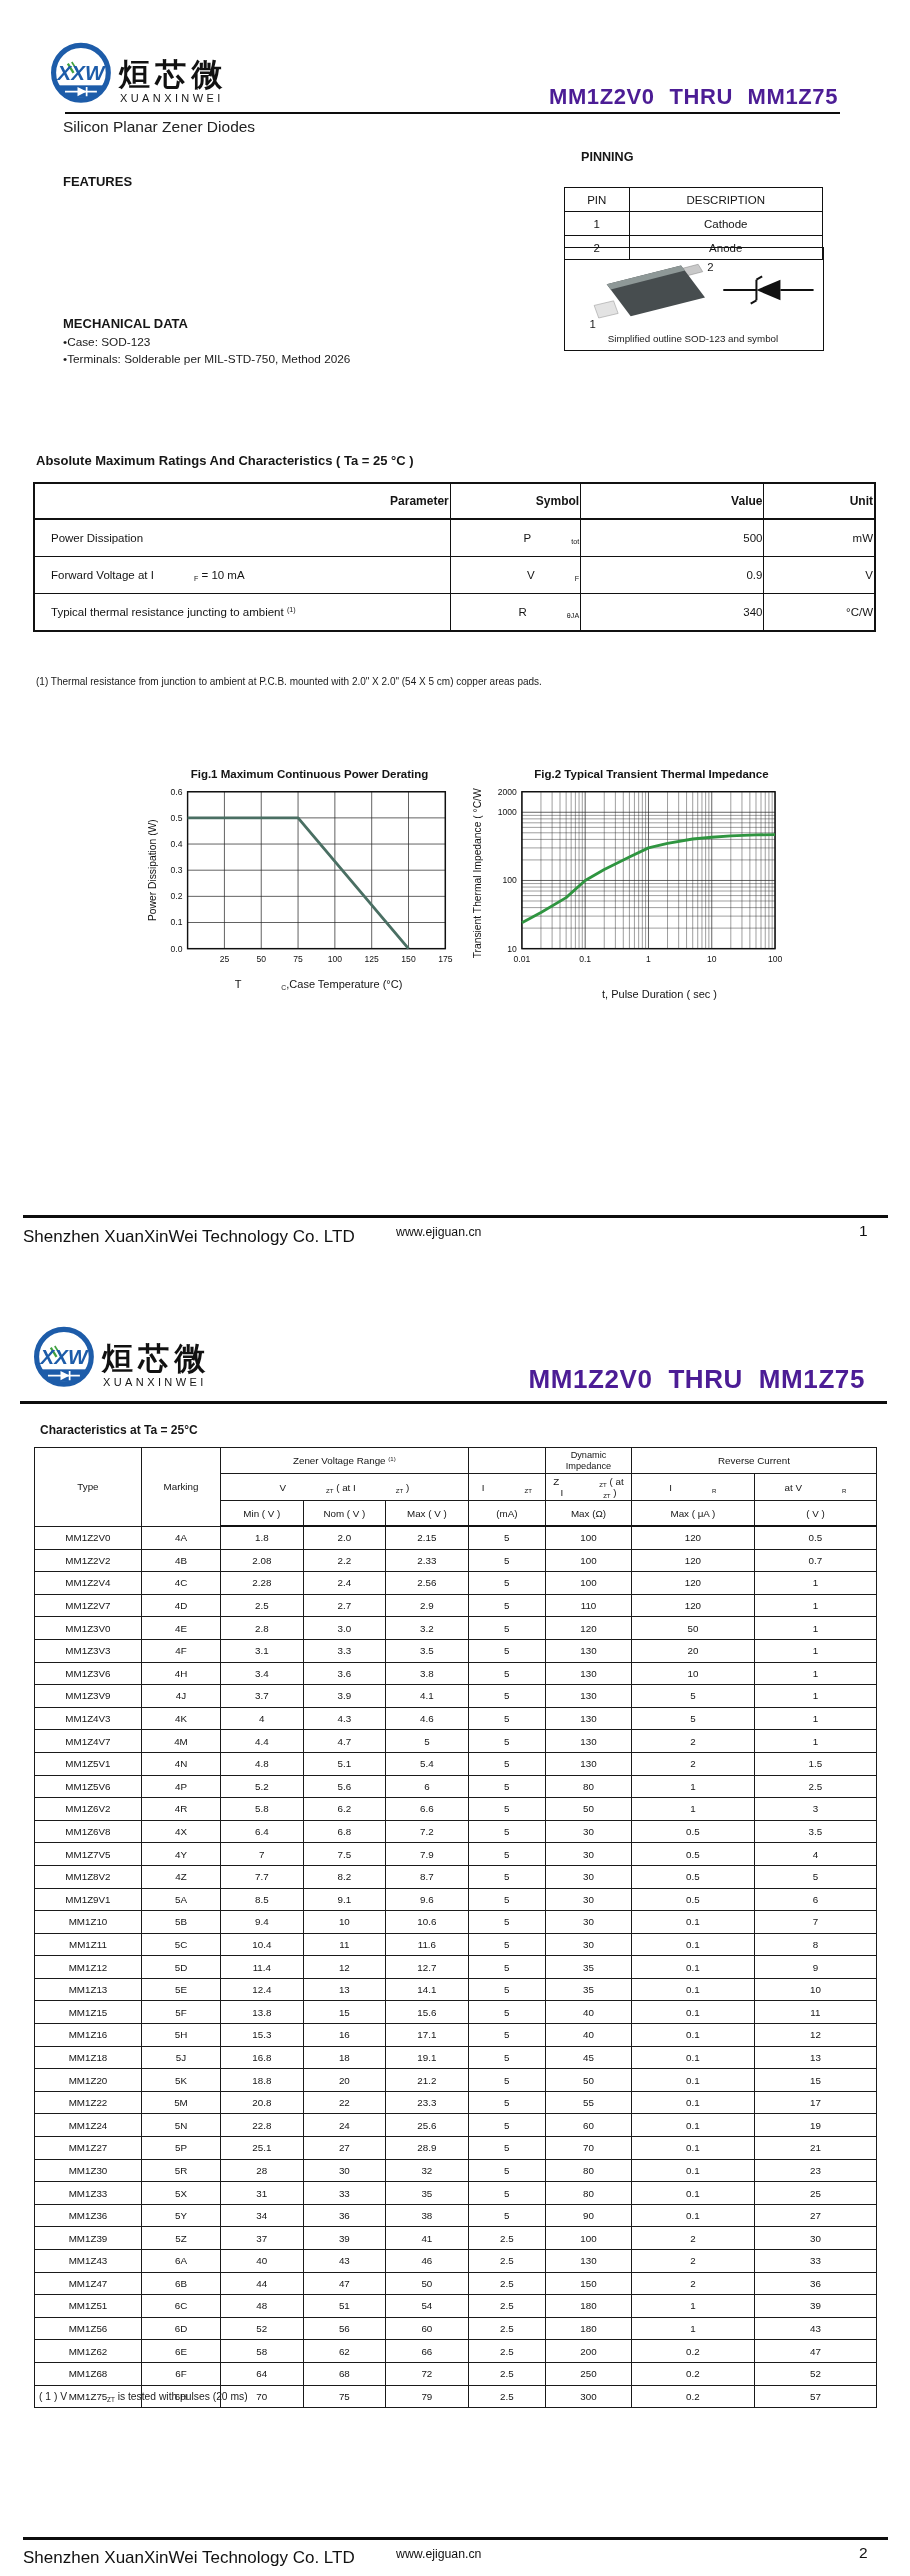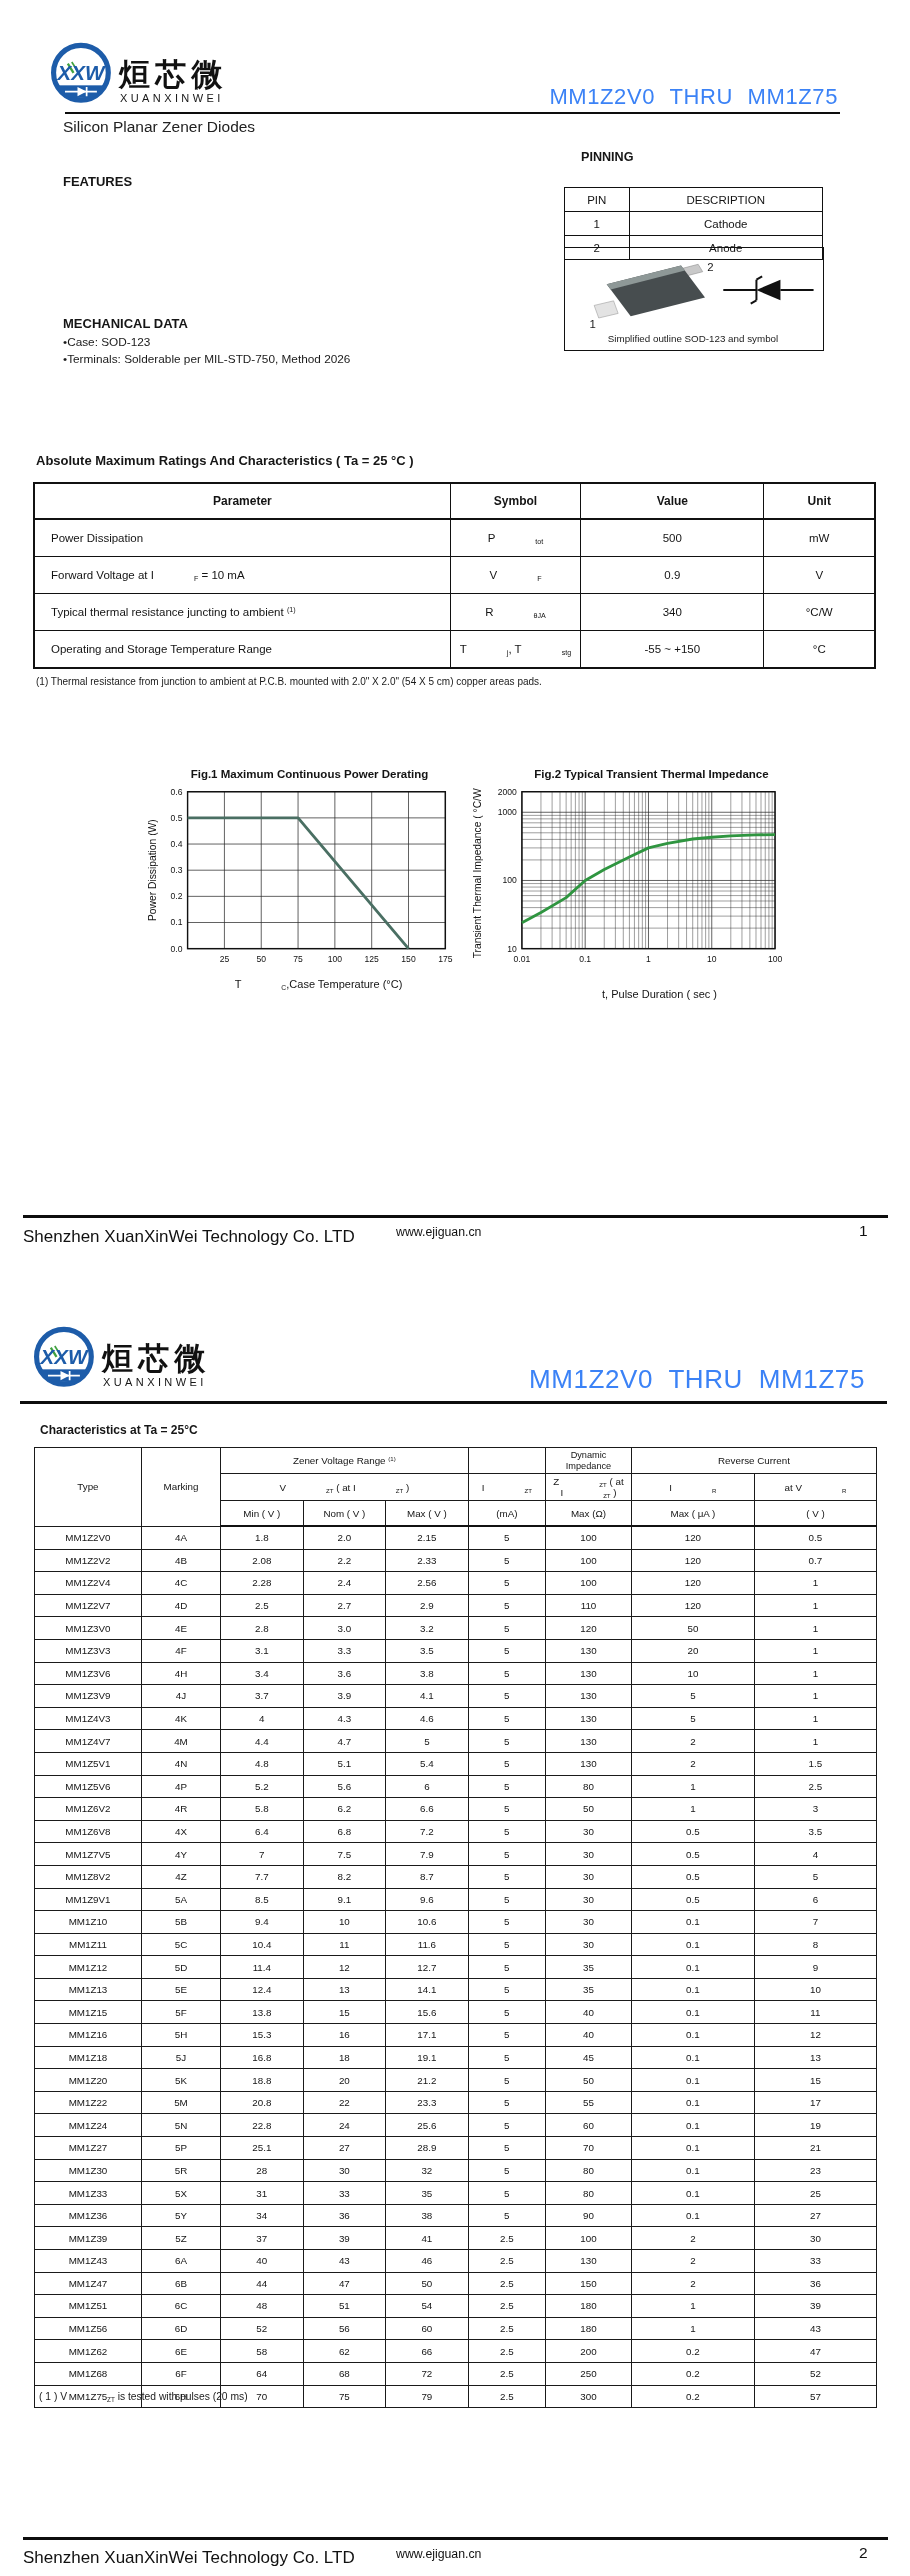--- a/index.html
+++ b/index.html
@@ -4,33 +4,33 @@
 <style>
   html,body{margin:0;padding:0;}
   body{
     width:910px;height:2576px;position:relative;background:#ffffff;
     font-family:"Liberation Sans", sans-serif;color:#141414;overflow:hidden;
   }
   .abs{position:absolute;}
   sub{font-size:62%;vertical-align:-0.35em;line-height:0;padding-left:40px;}
   sup{font-size:62%;vertical-align:0.5em;line-height:0;}
   .hrule{background:#0d0d0d;}
-  .doc-title{font-weight:normal;color:#3b82f6;word-spacing:8px;letter-spacing:0.6px;white-space:nowrap;}
+  .doc-title{font-weight:bold;color:#4c1d95;word-spacing:8px;letter-spacing:0.6px;white-space:nowrap;}
   .subtitle{font-size:15.5px;color:#222;}
   .sec-head{font-weight:bold;font-size:13px;color:#161616;}
   .bullets{font-size:11.8px;line-height:17px;color:#1a1a1a;white-space:nowrap;}
   .logo-zh{font-weight:bold;font-size:31px;letter-spacing:5.2px;color:#111;white-space:nowrap;}
   .logo-en{font-size:11px;letter-spacing:3.4px;color:#161616;white-space:nowrap;}
   
   table{border-collapse:collapse;table-layout:fixed;}
   .pin-table{width:259px;border:1.7px solid #111;font-size:11.5px;}
   .pin-table td{border:1.1px solid #111;text-align:center;height:21px;}
   
   .amr{width:843px;border:2.3px solid #111;font-size:11.5px;}
-  .amr td{border:1.1px solid #111;text-align:center;height:34px;}
+  .amr td{border:1.1px solid #111;text-align:right;height:34px;}
   .amr tr.hdr td{height:32px;font-weight:bold;font-size:12px;border-bottom:2.3px solid #111;}
   .amr td.param{text-align:left;padding-left:16px;}
   .footnote{font-size:10px;color:#1a1a1a;white-space:nowrap;}
   
   .zt{width:843px;border:1.7px solid #111;font-size:9.8px;}
   .zt td{border:0.9px solid #1a1a1a;text-align:center;padding:0 1.7px;}
   .zt tr.h1 td{height:25px;}
   .zt tr.h2 td{height:26px;}
   .zt tr.h3 td{height:24px;border-bottom:2px solid #111;}
   .zt td.dyn{font-size:9.2px;line-height:10.3px;}
@@ -154,26 +154,20 @@
         <td class="param">Forward Voltage at I<sub>F</sub> = 10 mA</td>
         <td>V<sub>F</sub></td>
         <td>0.9</td>
         <td>V</td>
       </tr>
       <tr>
         <td class="param">Typical thermal resistance juncting to ambient <sup>(1)</sup></td>
         <td>R<sub>θJA</sub></td>
         <td>340</td>
         <td>°C/W</td>
-      </tr>
-      <tr>
-        <td class="param">Operating and Storage Temperature Range</td>
-        <td>T<sub>j</sub>, T<sub>stg</sub></td>
-        <td>-55 ~ +150</td>
-        <td>°C</td>
       </tr>
     </tbody>
 </table>
 <div class="abs footnote" style="left:36px;top:676px;">(1)  Thermal resistance from junction to ambient at P.C.B. mounted with 2.0" X 2.0" (54 X 5 cm) copper areas pads.</div>
 
 <div class="abs" style="left:129px;top:768px;width:327px;">
   <div class="fig-title" style="padding-left:34px;">Fig.1  Maximum Continuous Power Derating</div>
   <svg style="margin-top:5.7px;margin-left:17px;" width="310" height="189" viewBox="0 0 540 330">
       <line x1="136.28571428571428" y1="10" x2="136.28571428571428" y2="284" stroke="#2b2b2b" stroke-width="1.3"></line>
       <line x1="200.57142857142856" y1="10" x2="200.57142857142856" y2="284" stroke="#2b2b2b" stroke-width="1.3"></line>

